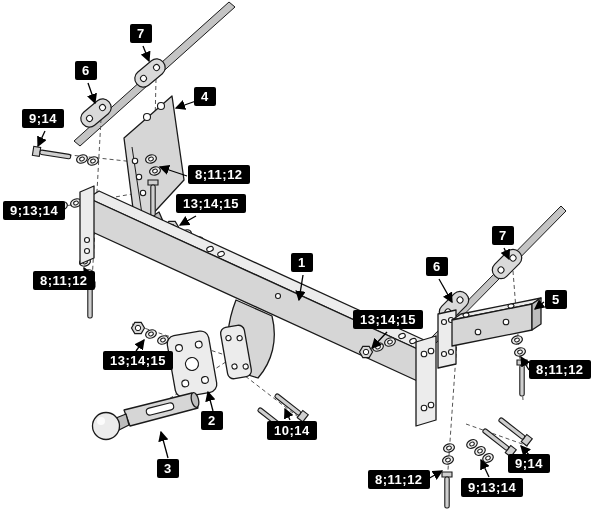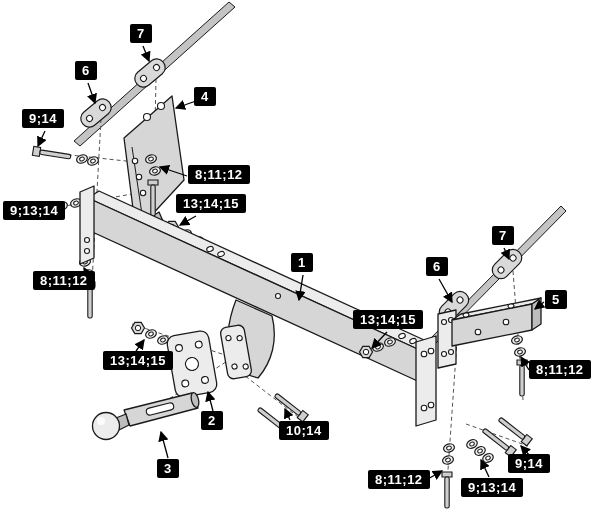--- a/index.html
+++ b/index.html
@@ -254,21 +254,21 @@
   <div class="callout" style="left:75px;top:61px">6</div>
   <div class="callout" style="left:194px;top:87px">4</div>
   <div class="callout" style="left:22px;top:109px">9;14</div>
   <div class="callout" style="left:3px;top:201px">9;13;14</div>
   <div class="callout" style="left:188px;top:165px">8;11;12</div>
   <div class="callout" style="left:176px;top:194px">13;14;15</div>
   <div class="callout" style="left:291px;top:253px">1</div>
   <div class="callout" style="left:33px;top:271px">8;11;12</div>
   <div class="callout" style="left:103px;top:351px">13;14;15</div>
   <div class="callout" style="left:201px;top:411px">2</div>
-  <div class="callout" style="left:279px;top:421px">10;14</div>
+  <div class="callout" style="left:267px;top:421px">10;14</div>
   <div class="callout" style="left:157px;top:459px">3</div>
   <div class="callout" style="left:492px;top:226px">7</div>
   <div class="callout" style="left:426px;top:257px">6</div>
   <div class="callout" style="left:545px;top:290px">5</div>
   <div class="callout" style="left:353px;top:310px">13;14;15</div>
   <div class="callout" style="left:529px;top:360px">8;11;12</div>
   <div class="callout" style="left:508px;top:454px">9;14</div>
   <div class="callout" style="left:461px;top:478px">9;13;14</div>
   <div class="callout" style="left:368px;top:470px">8;11;12</div>
 

